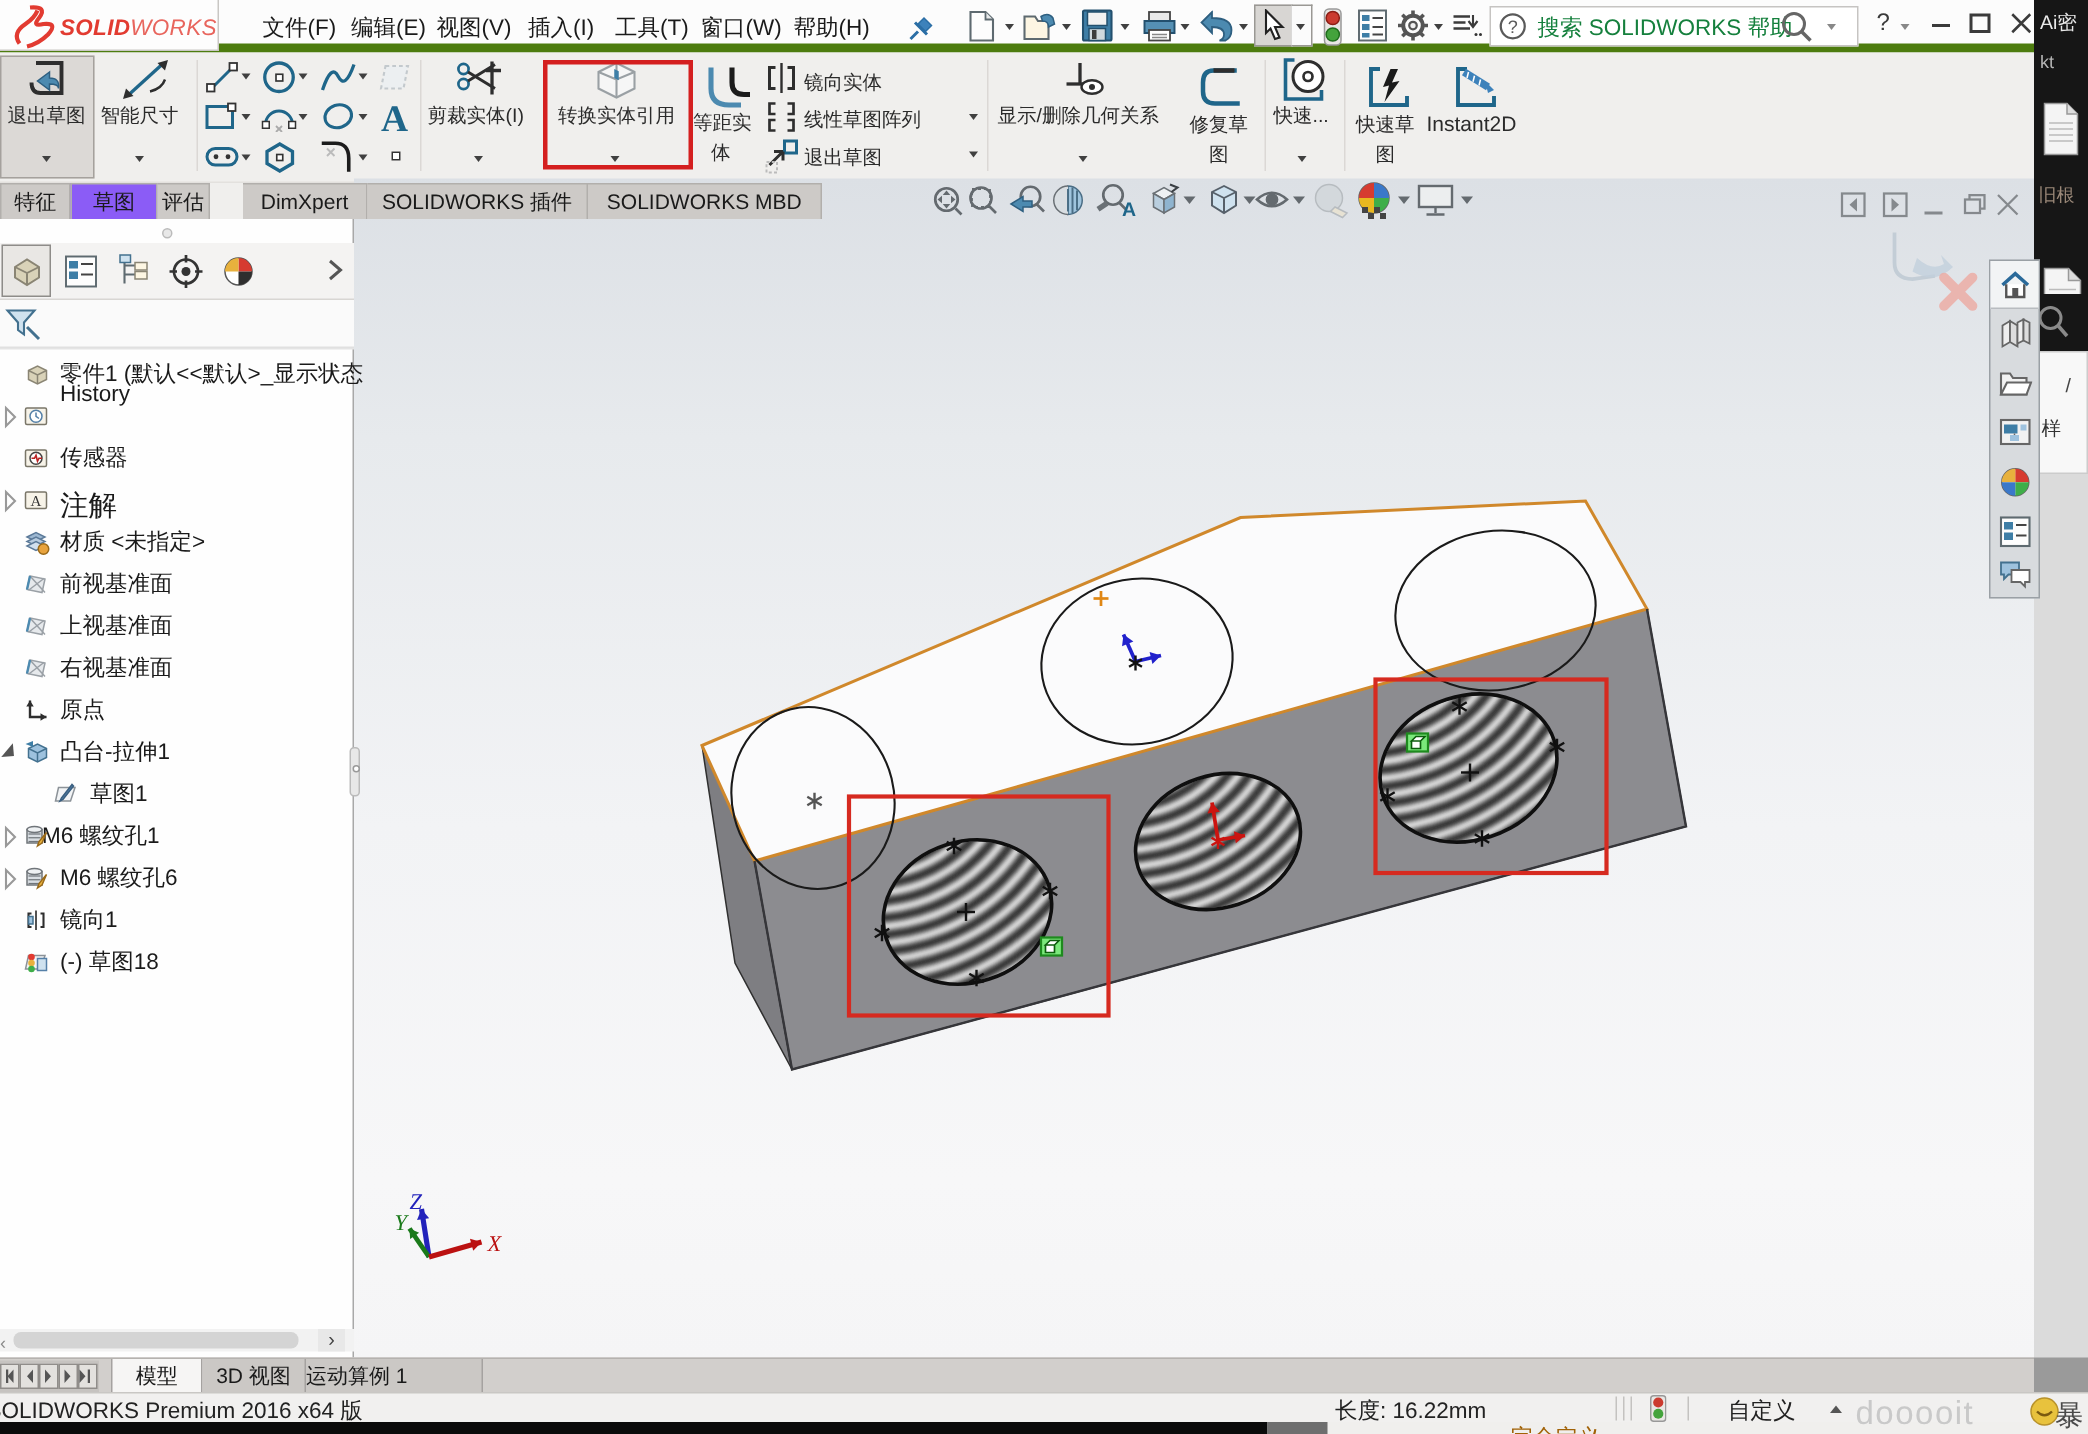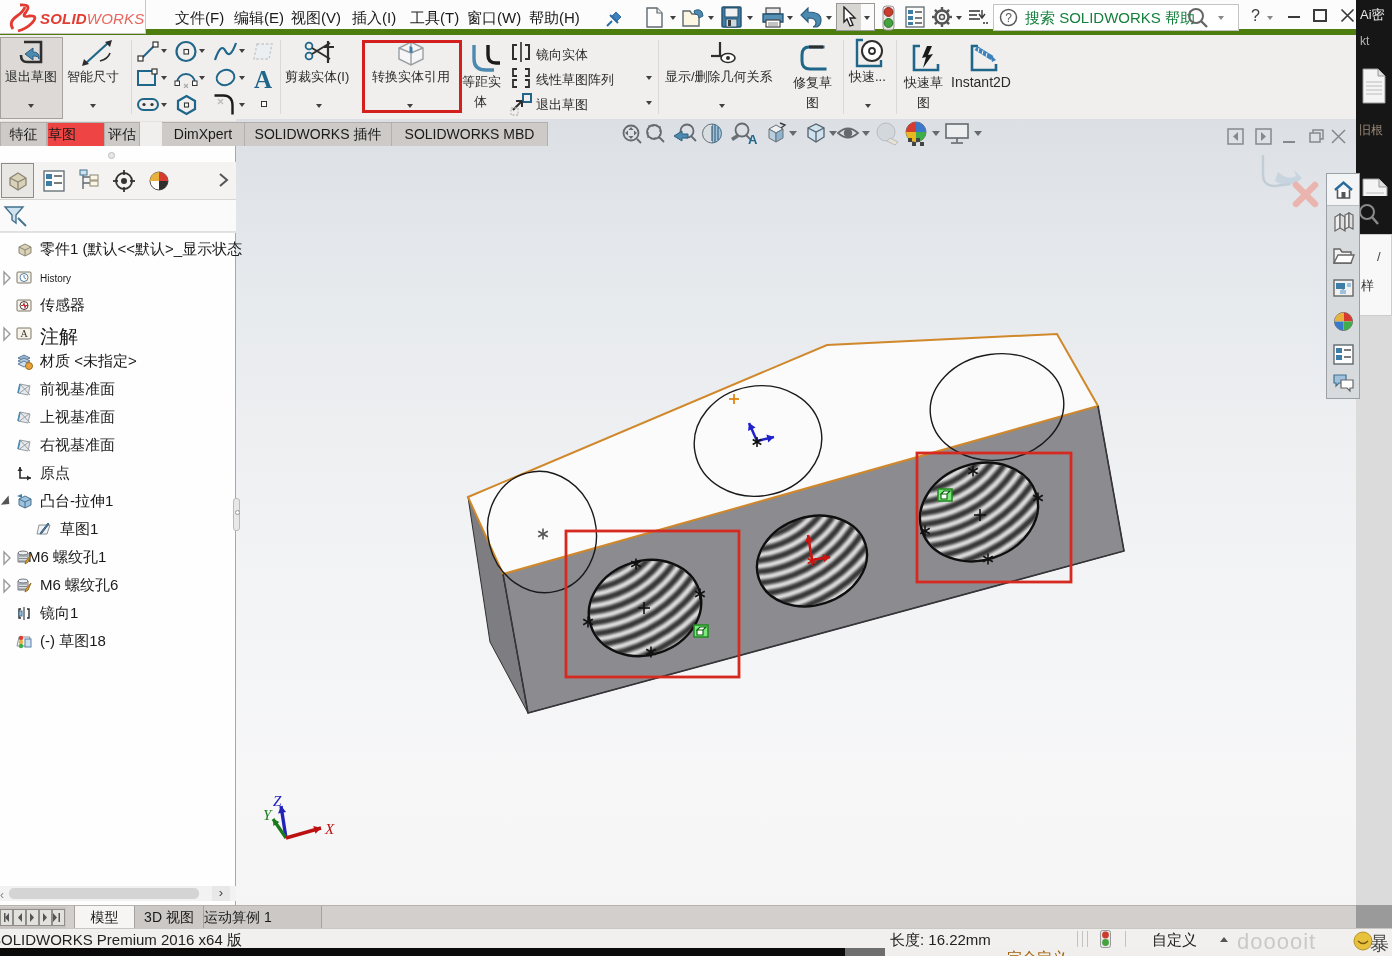--- a/index.html
+++ b/index.html
@@ -290,21 +290,21 @@
         <line x1="11" y1="4" x2="10" y2="8"></line>
         <line x1="15" y1="6.5" x2="14" y2="10.5"></line>
         <line x1="19" y1="9" x2="18" y2="13"></line>
       </g>
     </svg>
   <div class="rlab" style="left:951px;top:39px;font-size:14px">Instant2D</div>
 </div>
 
 <div class="abs" style="left:0;top:122px;width:548px;height:24px;background:#f0efed;font-size:14px;z-index:5">
   <div class="abs" style="left:0;top:0;width:47px;height:24px;background:#cdcac7;border:1px solid #b2afac;border-bottom:none;text-align:center;line-height:23px">特征</div>
-  <div class="abs" style="left:47px;top:0;width:58px;height:24px;background:#ef4444;border:1px solid #b2afac;border-bottom:none;line-height:23px">草图</div>
+  <div class="abs" style="left:47px;top:0;width:58px;height:24px;background:#8b5cf6;border:1px solid #b2afac;border-bottom:none;text-align:center;line-height:23px">草图</div>
   <div class="abs" style="left:105px;top:0;width:35px;height:24px;background:#cdcac7;border:1px solid #b2afac;border-bottom:none;border-left:none;text-align:center;line-height:23px">评估</div>
   <div class="abs" style="left:162px;top:0;width:83px;height:24px;background:#cdcac7;border:1px solid #b2afac;border-bottom:none;border-left:none;text-align:center;line-height:23px">DimXpert</div>
   <div class="abs" style="left:245px;top:0;width:147px;height:24px;background:#cdcac7;border:1px solid #b2afac;border-bottom:none;border-left:none;text-align:center;line-height:23px">SOLIDWORKS 插件</div>
   <div class="abs" style="left:392px;top:0;width:156px;height:24px;background:#cdcac7;border:1px solid #b2afac;border-bottom:none;border-left:none;text-align:center;line-height:23px">SOLIDWORKS MBD</div>
 </div>
 
 <div class="abs" style="left:236px;top:119px;width:1124px;height:786px;background:linear-gradient(180deg,#dce0e5 0%,#e7eaed 22%,#f2f3f5 55%,#f7f7f8 85%,#f5f5f6 100%)">
 <svg width="1124" height="786" viewBox="236 119 1124 786" style="position:absolute;left:0;top:0">
 <defs>
         <filter id="fblur" x="-30%" y="-30%" width="160%" height="160%">
@@ -593,21 +593,21 @@
 <svg class="abs" style="left:216px;top:26px" width="14" height="16" viewBox="0 0 14 16">
       <path d="M4 2 L11 8 L4 14" fill="none" stroke="#555" stroke-width="2"></path>
     </svg>
 <div class="abs" style="left:0;top:54px;width:236px;height:32px;background:#fafafa;border-bottom:1px solid #e0e0e0"></div>
 <svg class="abs" style="left:3px;top:58px" width="24" height="24" viewBox="0 0 24 24">
       <path d="M2 3 L20 3 L13 11 L13 19 L9 16 L9 11 Z" fill="#cfe2ef" stroke="#43718f" stroke-width="1.4"></path>
       <line x1="15" y1="14" x2="23" y2="22" stroke="#43718f" stroke-width="2"></line>
     </svg>
 <div class="abs" style="left:0;top:86px;width:236px;height:1px;background:#e4e4e4"></div>
 <div class="abs" style="left:40px;top:94px;font-size:15px;white-space:nowrap">零件1  (默认&lt;&lt;默认&gt;_显示状态</div>
-<div class="abs" style="left:40px;top:127px;font-size:10px;white-space:nowrap">History</div>
+<div class="abs" style="left:40px;top:108px;font-size:15px;white-space:nowrap">History</div>
 <div class="abs" style="left:40px;top:150px;font-size:15px;white-space:nowrap">传感器</div>
 <div class="abs" style="left:40px;top:178px;font-size:19px;white-space:nowrap">注解</div>
 <div class="abs" style="left:40px;top:206px;font-size:15px;white-space:nowrap">材质 &lt;未指定&gt;</div>
 <div class="abs" style="left:40px;top:234px;font-size:15px;white-space:nowrap">前视基准面</div>
 <div class="abs" style="left:40px;top:262px;font-size:15px;white-space:nowrap">上视基准面</div>
 <div class="abs" style="left:40px;top:290px;font-size:15px;white-space:nowrap">右视基准面</div>
 <div class="abs" style="left:40px;top:318px;font-size:15px;white-space:nowrap">原点</div>
 <div class="abs" style="left:40px;top:346px;font-size:15px;white-space:nowrap">凸台-拉伸1</div>
 <div class="abs" style="left:60px;top:374px;font-size:15px;white-space:nowrap">草图1</div>
 <div class="abs" style="left:28px;top:402px;font-size:15px;white-space:nowrap">M6 螺纹孔1</div>

